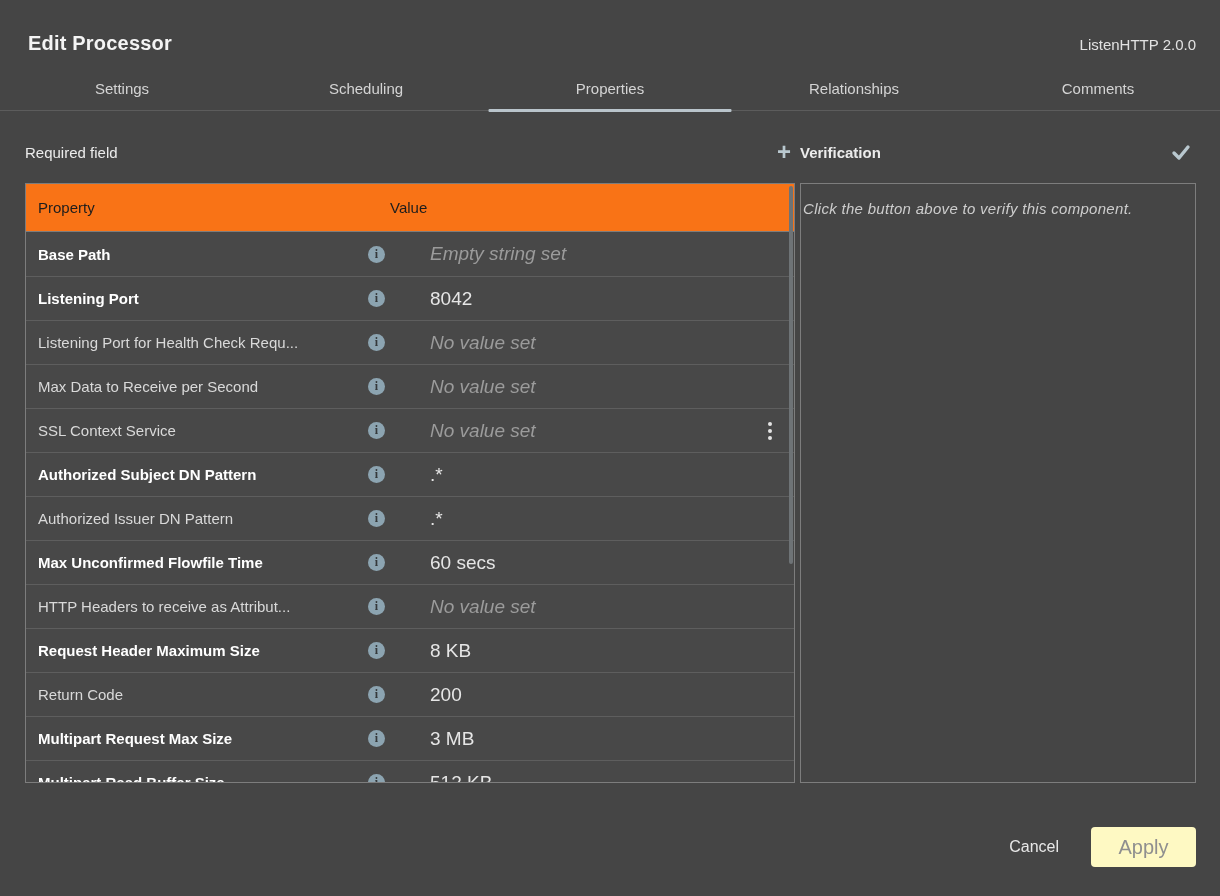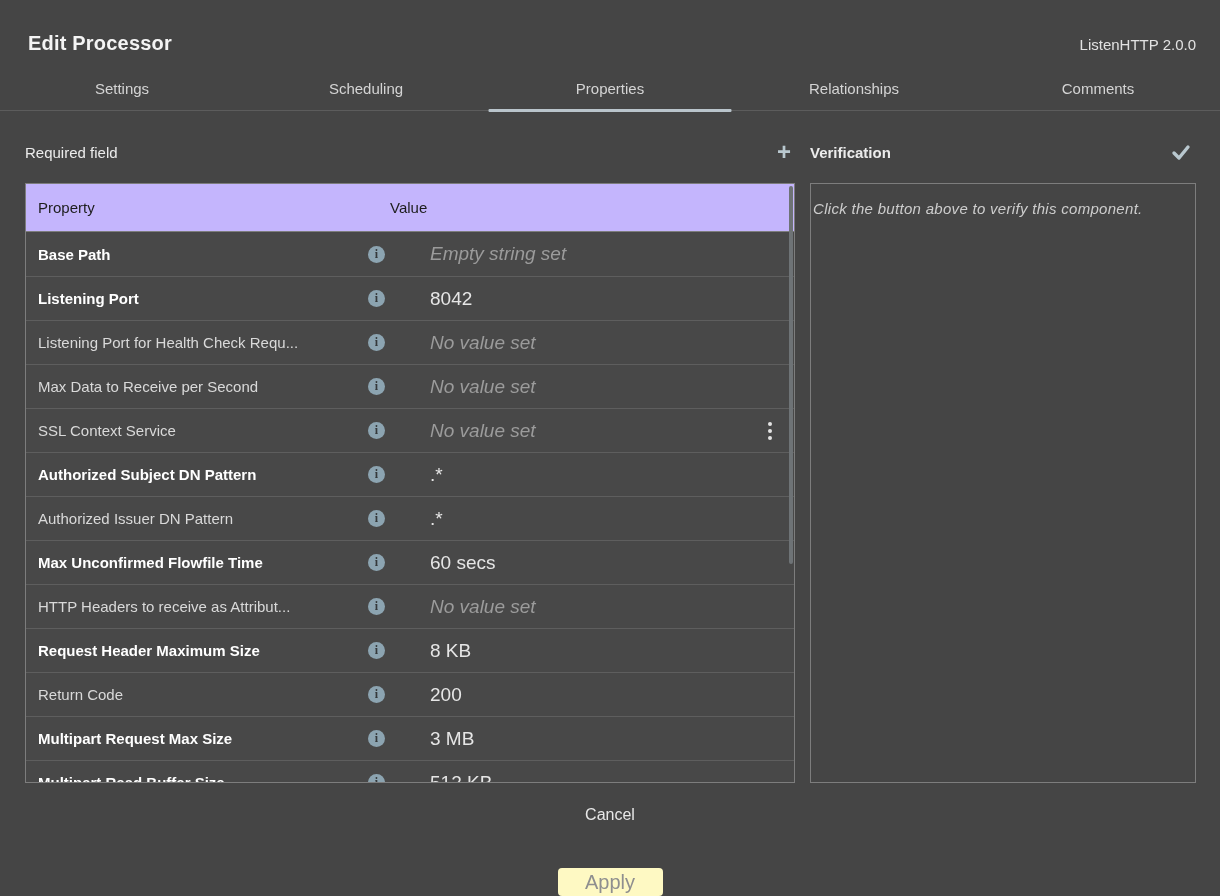--- a/index.html
+++ b/index.html
@@ -28,21 +28,21 @@
     flex: 1; text-align: center; font-size: 15px; color: #d4d4d4;
     padding: 9px 0 13px; position: relative; cursor: pointer;
   }
   .tab.active::after {
     content: ""; position: absolute; left: 50%; transform: translateX(-50%);
     bottom: -2px; width: 243px; height: 3px; background: #b9c4cb; border-radius: 1px;
   }
 
   
   .content { display: flex; padding: 0 24px 0 25px; margin-top: 28px; flex: 1; }
-  .left-col { width: 770px; margin-right: 15px; display: flex; flex-direction: column; }
+  .left-col { width: 770px; margin-right: 5px; display: flex; flex-direction: column; }
   .right-col { flex: 1; display: flex; flex-direction: column; }
 
   .section-head {
     display: flex; justify-content: space-between; align-items: center;
     height: 26px; margin-bottom: 18px;
   }
   .section-title { font-size: 15px; color: #ececec; }
   .section-title.semibold { font-weight: 700; }
   .icon-btn {
     background: none; border: none; cursor: pointer; padding: 0 4px;
@@ -50,21 +50,21 @@
   }
   .plus-glyph { font-size: 24px; font-weight: 700; color: #b9c8cf; line-height: 22px; }
 
   
   .table-wrap {
     position: relative; height: 600px; overflow: hidden;
     border: 1px solid #7d7d7d; background: #484848;
   }
   .t-header {
     display: grid; grid-template-columns: 318px 30px 1fr 40px;
-    align-items: center; height: 48px; background: #c4b5fd; color: #1d1d1d;
+    align-items: center; height: 48px; background: #f97316; color: #1d1d1d;
     border-bottom: 1px solid #7d7d7d;
   }
   .t-header .col-property { padding-left: 12px; font-size: 15px; font-weight: 500; }
   .t-header .col-value { grid-column: 3; padding-left: 16px; font-size: 15px; font-weight: 500; }
   .t-row {
     display: grid; grid-template-columns: 318px 30px 1fr 40px;
     align-items: center; height: 44px; border-top: 1px solid #5e5e5e;
     cursor: pointer;
     gap: 20px;
   }
@@ -100,21 +100,21 @@
   .verify-box {
     border: 1px solid #7d7d7d; height: 600px;
     padding: 13px 2px; font-size: 15px; font-style: italic;
     color: #cdcdcd; line-height: 1.65; letter-spacing: .3px;
   }
   .check-icon { display: block; }
 
   
   .dlg-footer {
     display: flex; justify-content: flex-end; align-items: center;
-    gap: 36px; padding: 0 24px; height: 98px; flex-direction: column;
+    gap: 28px; padding: 0 24px; height: 98px;
   }
   .btn-text {
     background: none; border: none; color: #e8e8e8; font-size: 16px;
     font-family: inherit; cursor: pointer; padding: 8px 4px;
   }
   .btn-apply {
     width: 105px; height: 40px; background: #fef9c3; border: none;
     border-radius: 4px; color: #8f8f8f; font-size: 20px;
     font-family: inherit; cursor: default;
   }

